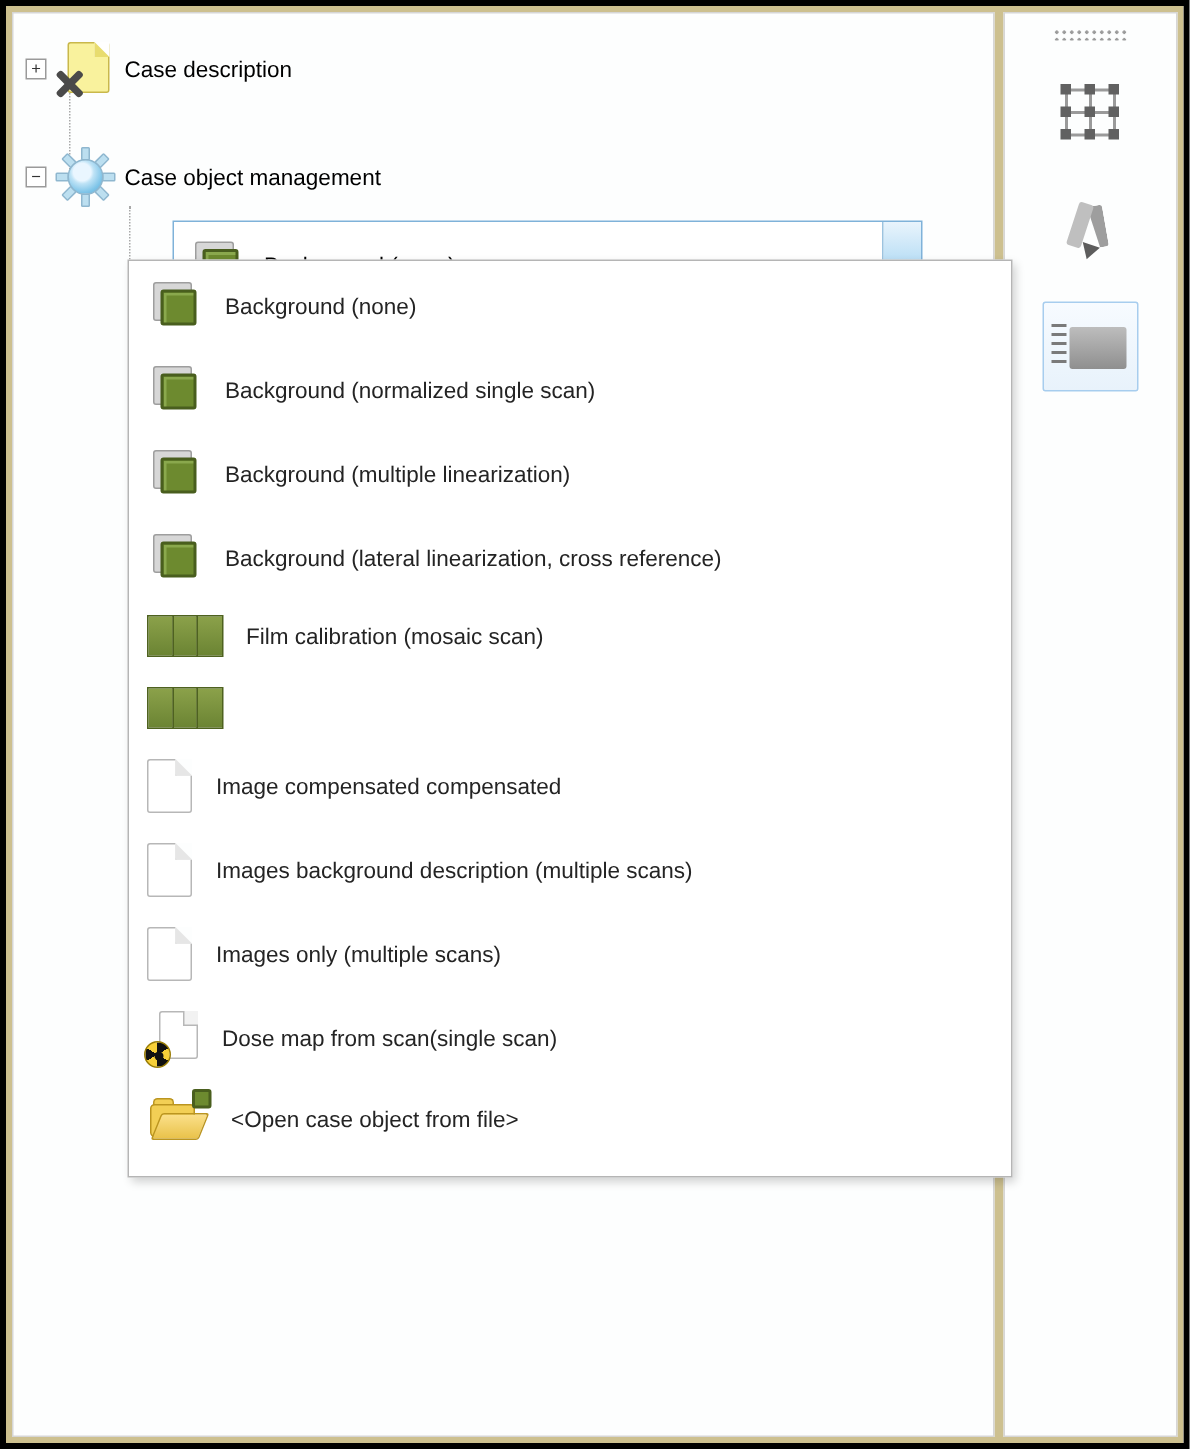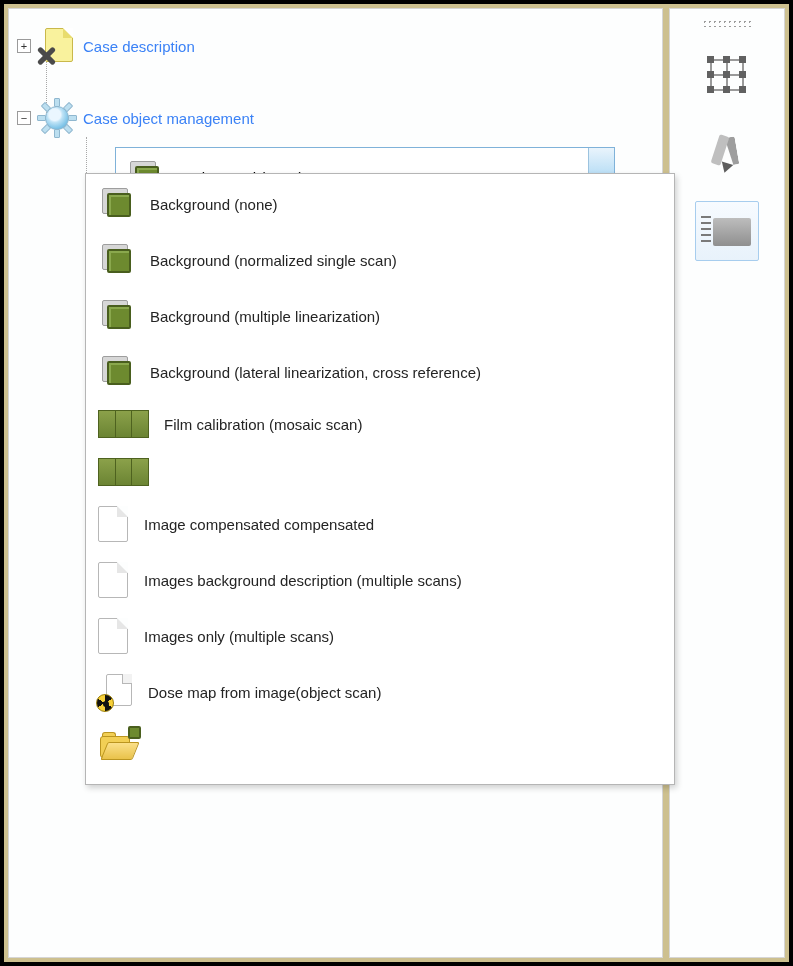--- a/index.html
+++ b/index.html
@@ -52,21 +52,21 @@
       display: flex;
       align-items: center;
       justify-content: center;
       font-size: 11px;
       color: #333;
       line-height: 0;
       position: absolute;
       left: -22px;
     }
     .node-icon { width: 34px; height: 34px; display:flex; align-items:center; justify-content:center; }
-    .node-label { color: #3b82f6; }
+    .node-label { color: #000000; }
     
     .icon-note {
       position: relative; width:34px; height:36px;
     }
     .icon-note .page {
       width:28px; height:34px; background:#f9f29d; border:1px solid #c9b84b;
       position:absolute; right:0; top:0; border-radius:2px;
     }
     .icon-note .fold {
       position:absolute; right:0; top:0;
@@ -328,29 +328,30 @@
         </div>
         <div class="dd-item">
           <div class="ic-page"></div>
           <span class="dd-label">Images only (multiple scans)</span>
         </div>
         <div class="dd-item">
           <div class="ic-rad">
             <div class="pg"></div>
             <div class="haz"></div>
           </div>
-          <span class="dd-label">Dose map from image(object scan)</span>
+          <span class="dd-label">Dose map from scan(single scan)</span>
         </div>
         <div class="dd-item">
           <div class="ic-folder">
             <div class="tab"></div>
             <div class="back"></div>
             <div class="front"></div>
             <div class="chip"></div>
           </div>
+          <span class="dd-label">&lt;Open case object from file&gt;</span>
         </div>
       </div>
 
   </div>
 
   <div class="side-panel">
     <div class="grip"></div>
 
     <div class="tool">
       <div class="ic-grid">

